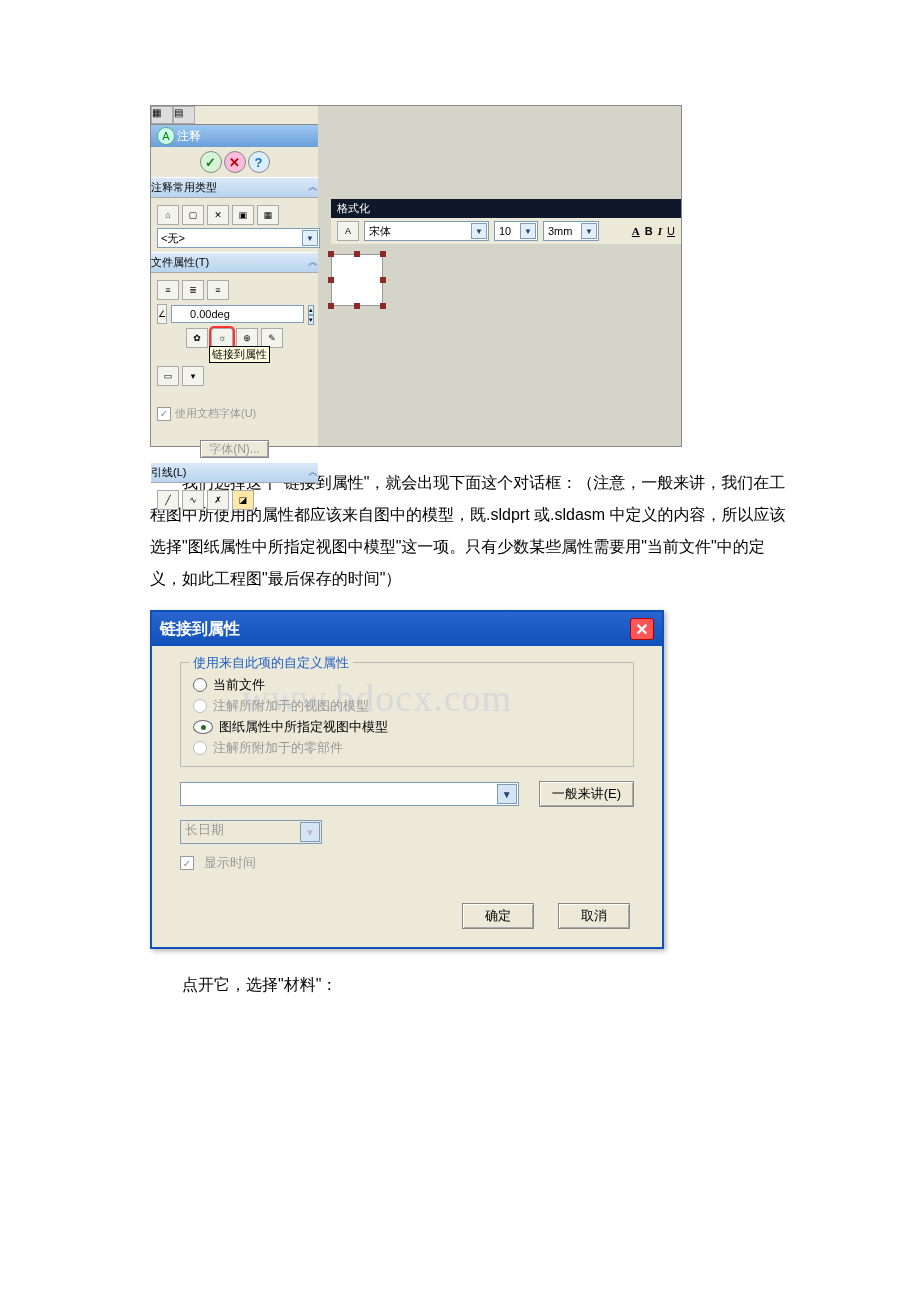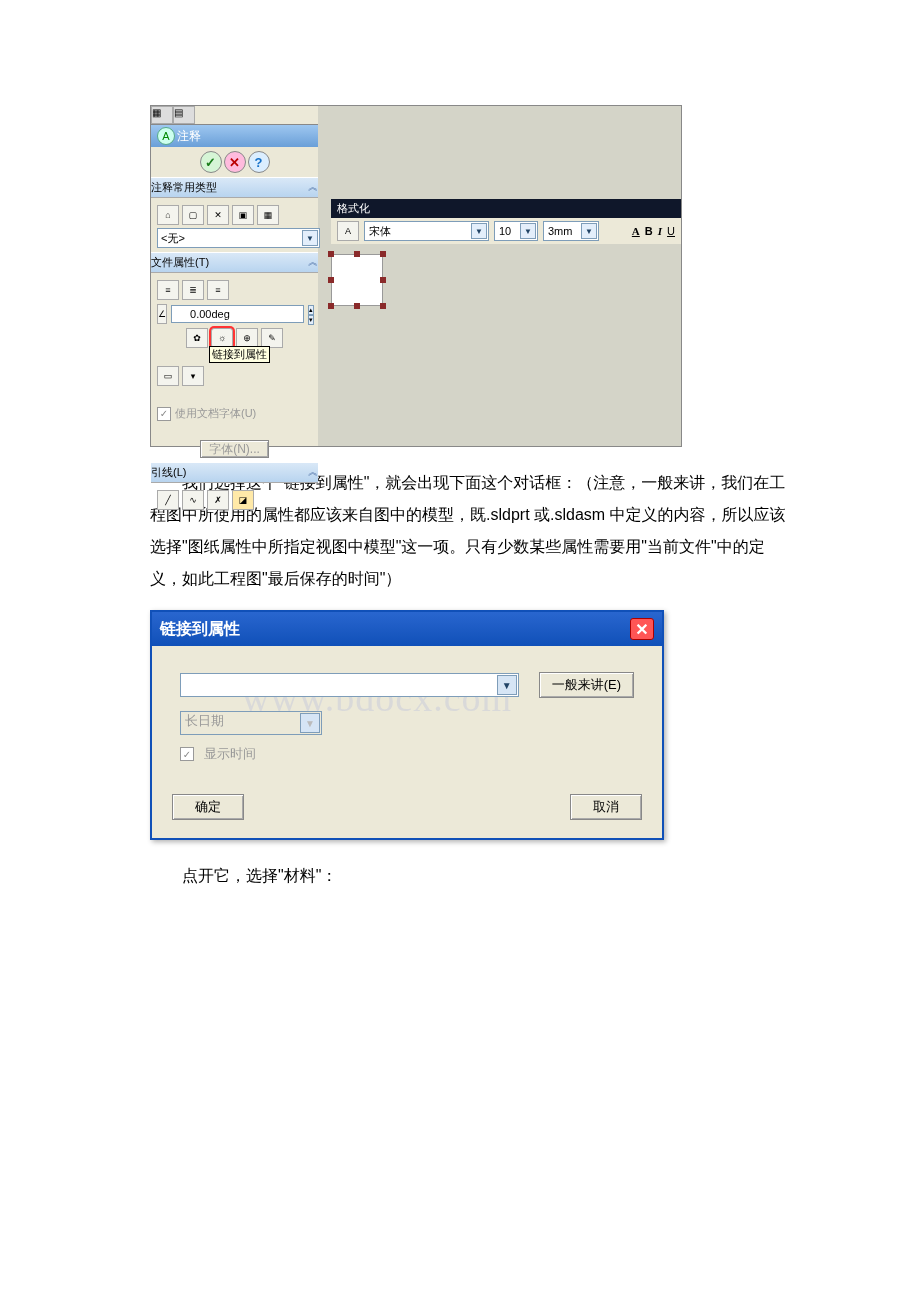--- a/index.html
+++ b/index.html
@@ -47,21 +47,21 @@
   .groupbox .legend{position:absolute;top:-9px;left:8px;background:#ece9d8;padding:0 4px;color:#2161c9;font-size:13px}
   .radio-row{display:flex;align-items:center;gap:6px;margin:3px 0;font-size:13px}
   .radio{width:12px;height:12px;border:1px solid #666;border-radius:50%;background:#fff;display:inline-flex;align-items:center;justify-content:center}
   .radio.sel::after{content:"";width:5px;height:5px;background:#2a6e2a;border-radius:50%}
   .radio.dis{border-color:#bbb}
   .row2{display:flex;gap:20px;align-items:center;margin:10px 0}
   .combo{height:22px;border:1px solid #7e9db9;background:#fff;position:relative;flex:1}
   .combo .arw{position:absolute;right:1px;top:1px;width:18px;height:18px;background:#d6e5f5;border:1px solid #7e9db9;display:flex;align-items:center;justify-content:center;font-size:10px;color:#246}
   .btn{border:1px solid #888;background:#ece9d8;padding:3px 12px;font-size:13px;box-shadow:1px 1px 0 #fff inset,-1px -1px 0 #aaa inset}
   .chk{width:12px;height:12px;border:1px solid #999;background:#fff;display:inline-flex;align-items:center;justify-content:center;font-size:10px;color:#888;margin-right:4px}
-  .dlg-foot{display:flex;justify-content:space-between;gap:24px;padding:14px 20px 18px}
+  .dlg-foot{display:flex;justify-content:flex-end;gap:24px;padding:14px 32px 18px}
   .watermark{position:absolute;left:90px;top:30px;font-size:38px;color:#d9d9d9;letter-spacing:1px;z-index:0;pointer-events:none;font-family:Liberation Serif, serif}
 </style>
 </head>
 <body>
 
 <div class="page">
 
 <div class="img-wrap">
   <div class="screenshot1">
     <div class="ss1-left">
@@ -181,20 +181,39 @@
 <p class="para">我们选择这个"链接到属性"，就会出现下面这个对话框：（注意，一般来讲，我们在工程图中所使用的属性都应该来自图中的模型，既.sldprt 或.sldasm 中定义的内容，所以应该选择"图纸属性中所指定视图中模型"这一项。只有少数某些属性需要用"当前文件"中的定义，如此工程图"最后保存的时间"）</p>
 
 <div class="dialog">
   <div class="dlg-title">
     <span>链接到属性</span>
     <span class="dlg-close">✕</span>
   </div>
   <div class="dlg-body">
     <div class="watermark">www.bdocx.com</div>
     <div style="position:relative;z-index:1">
+    <div class="groupbox">
+      <span class="legend">使用来自此项的自定义属性</span>
+      <div class="radio-row">
+              <span class="radio"></span>
+              <span>当前文件</span>
+            </div>
+      <div class="radio-row grey">
+              <span class="radio dis"></span>
+              <span>注解所附加于的视图的模型</span>
+            </div>
+      <div class="radio-row">
+              <span class="radio sel"></span>
+              <span>图纸属性中所指定视图中模型</span>
+            </div>
+      <div class="radio-row grey">
+              <span class="radio dis"></span>
+              <span>注解所附加于的零部件</span>
+            </div>
+    </div>
     <div class="row2">
       <div class="combo">
               <span class="arw">▼</span>
             </div>
       <button class="btn">一般来讲(E)</button>
     </div>
     <div class="row2" style="margin-top:13px">
       <div class="combo grey" style="flex:0 0 140px;background:#ece9d8"><span style="padding-left:4px">长日期</span><span class="arw" style="color:#bbb">▼</span></div>
     </div>
     <div class="radio-row grey" style="margin-top:10px">

